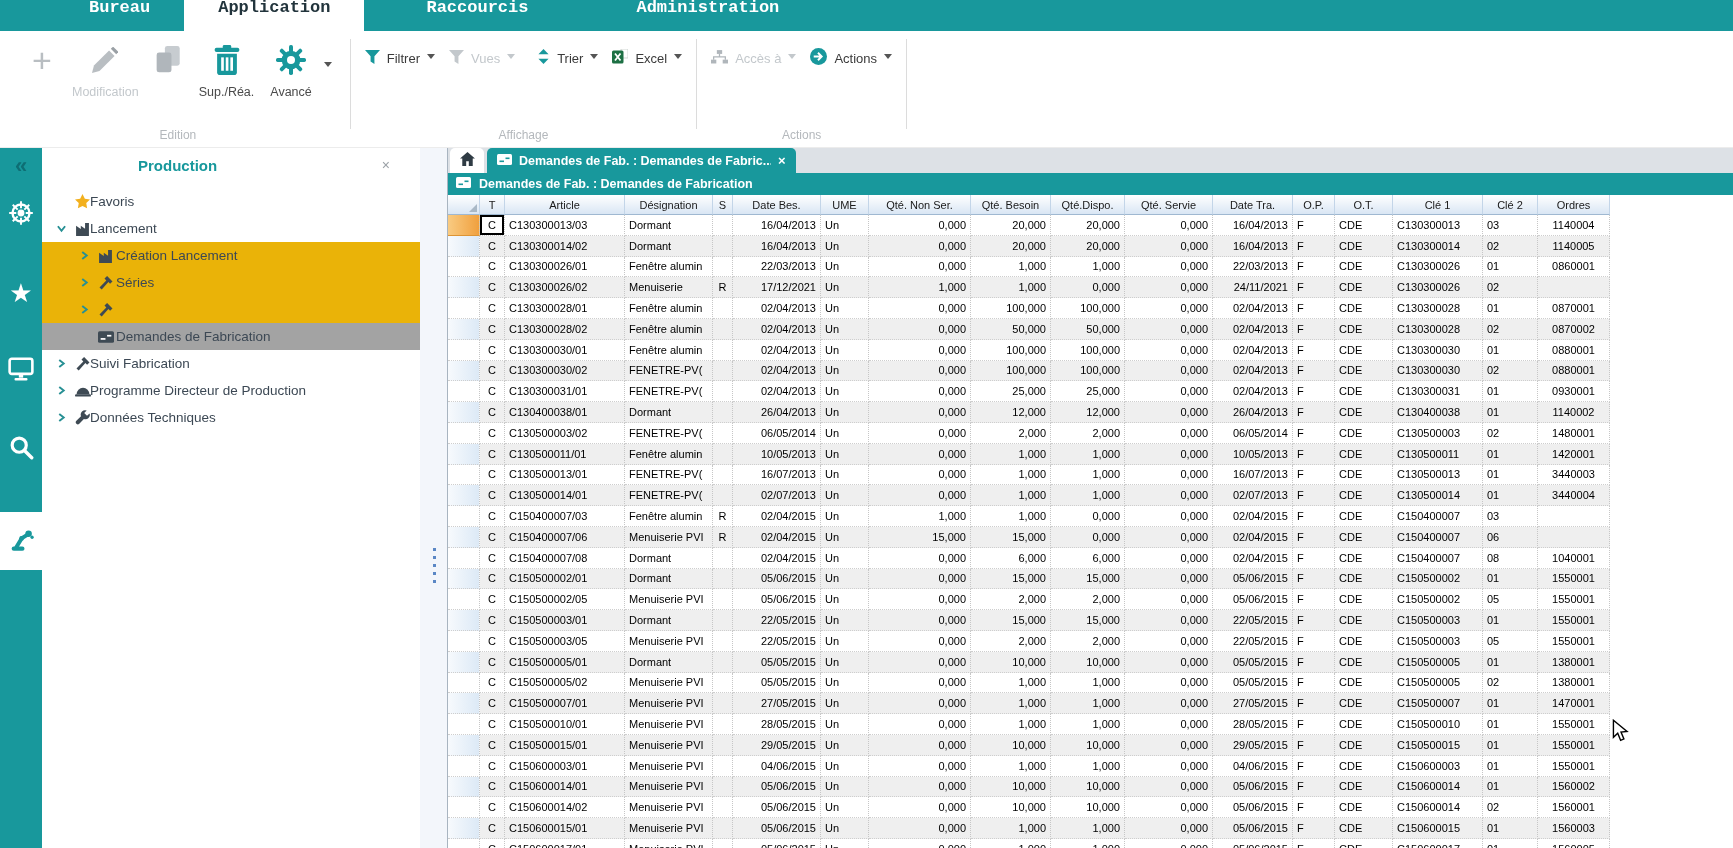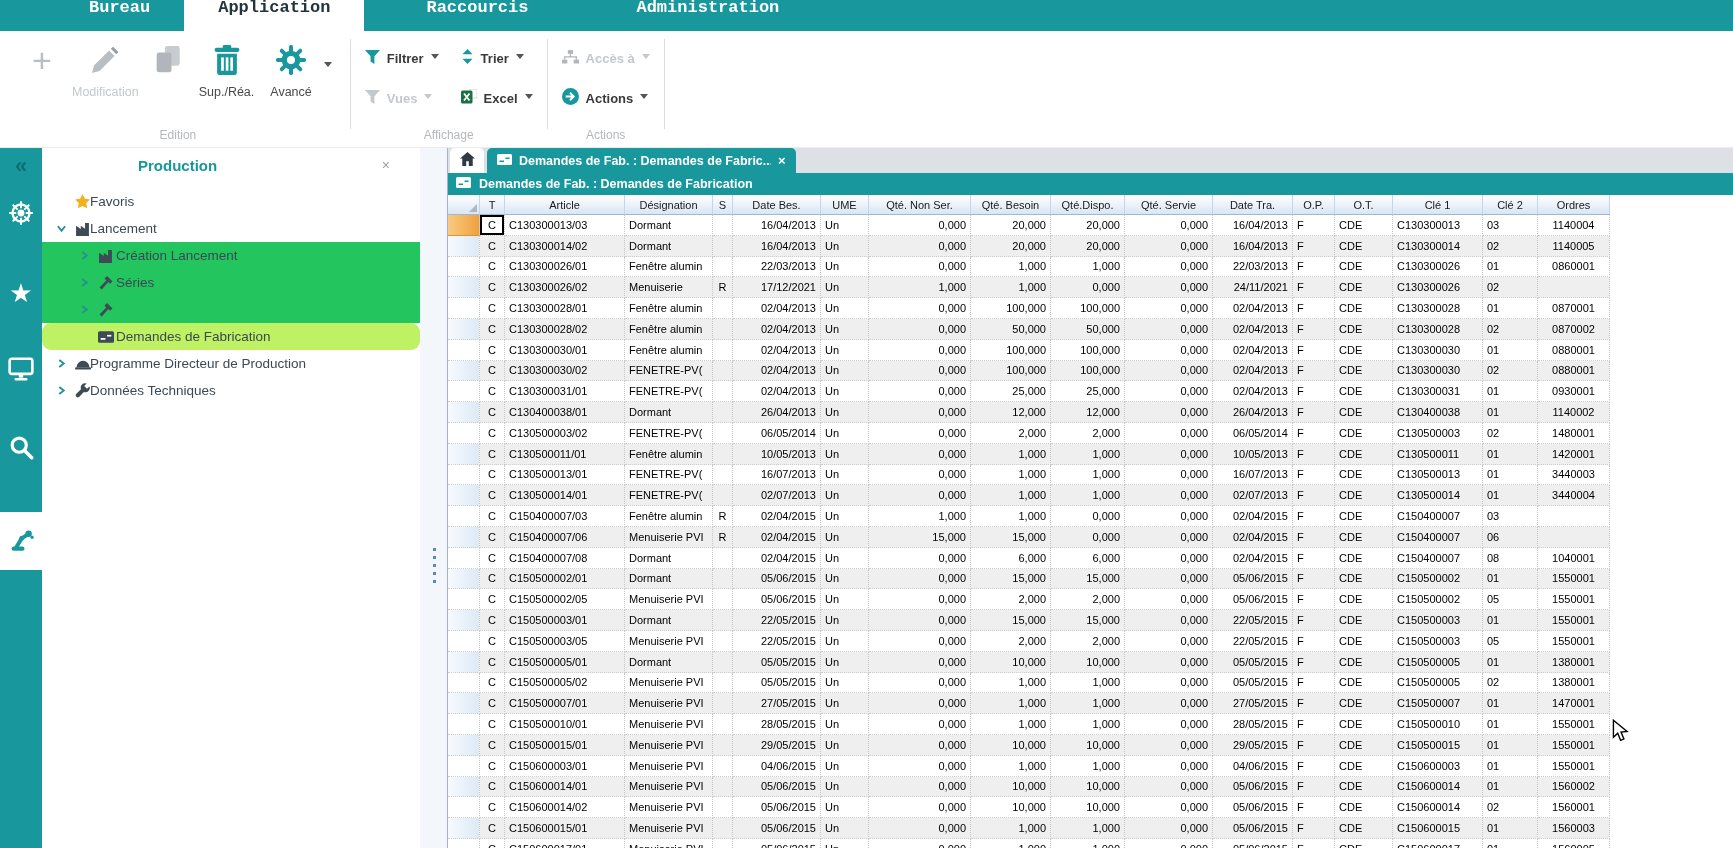--- a/index.html
+++ b/index.html
@@ -23,41 +23,41 @@
   .bigbtn { display:flex; flex-direction:column; align-items:center; gap:4px; min-width:56px; padding:2px 8px; }
   .bigbtn.narrow { min-width:44px; }
   .bicon { height:42px; display:flex; align-items:center; justify-content:center; }
   .blabel { font-size:12.5px; color:#4a4a4a; white-space:nowrap; }
   .disabled .blabel { color:#c3c8cc; }
   .plus-icon { font-size:34px; color:#b9bec2; font-weight:400; line-height:34px; }
   .side-arrow { margin-top:16px; padding:4px; }
   .darr { display:inline-block; width:0; height:0; border:4px solid transparent; border-top:5px solid #555; }
   .darr.dis { border-top-color:#c3c8cc; }
   .smallcols { display:flex; gap:22px; margin-top:8px; }
-  .smallcol { display:flex; flex-direction:column; gap:14px;font-weight:bold; }
+  .smallcol { display:flex; flex-direction:row; gap:14px; }
   .smallbtn { display:flex; align-items:center; gap:7px; height:26px; font-size:13px; color:#3a3a3a; white-space:nowrap; }
   .smallbtn.disabled { color:#c3c8cc; }
   .vsep { width:1px; background:#dcdcdc; margin:8px 4px 18px; }
 
   
   .rail { position:absolute; left:0; top:148px; width:42px; height:700px; background:#18989c; }
   .rail-item { position:absolute; left:0; width:42px; height:56px; display:flex; align-items:center; justify-content:center; }
   .rail-item.active { background:#fff; }
   .collapse-glyph { color:#0e6e74; font-size:22px; font-weight:bold; }
   .rail-star { color:#fff; font-size:26px; line-height:26px; }
 
   
   .sidebar { position:absolute; left:42px; top:148px; width:378px; height:700px; background:#fff; }
   .sb-head { position:relative; height:40px;margin-left:48px; }
   .sb-title { position:absolute; left:48px; top:9px; font-size:15px; font-weight:bold; color:#17989c; }
   .sb-close { position:absolute; right:30px; top:9px; font-size:14px; color:#9aa0a6; cursor:default; }
   .tree { position:absolute; left:0; top:40px; right:0; }
   .tree-item { position:relative; height:27px; display:flex; align-items:center; font-size:13.5px; color:#3c4854; }
-  .tree-item.in-group { background:#22c55e;text-decoration:underline; }
-  .tree-item.selected { background:#bef264;border-radius:9px; }
+  .tree-item.in-group { background:#eab308;text-decoration:underline; }
+  .tree-item.selected { background:#a3a3a3; }
   .tree-chev { position:absolute; width:10px; height:10px; color:#279094; display:flex; align-items:center; }
   .tree-chev.down svg { transform:rotate(90deg); }
   .tree-icon { position:absolute; width:16px; height:16px; color:#3e4a54; display:flex; align-items:center; }
   .tree-icon.fav { color:#f2b01e; }
   .tree-label { position:absolute; white-space:nowrap; }
 
   
   .splitter { position:absolute; left:420px; top:148px; width:28px; height:700px; background:#f3f6fb; border-right:1px solid #a8b4c0; }
   .grip { position:absolute; left:13px; top:400px; }
   .grip i { display:block; width:3px; height:3px; background:#5b87c5; margin-bottom:5px; }
@@ -346,20 +346,33 @@
         </div>
         <div class="tree-item selected">
           <span class="tree-icon" style="left: 56px;">
             <svg width="16" height="14" viewBox="0 0 15 13">
               <rect x="0" y="1" width="15" height="11" rx="1.5" fill="currentColor"></rect>
               <rect x="2.5" y="7.5" width="4.5" height="1.6" fill="#fff"></rect>
               <rect x="8.5" y="4.5" width="4" height="1.6" fill="#fff"></rect>
             </svg>
           </span>
           <span class="tree-label" style="left: 74px;">Demandes de Fabrication</span>
+        </div>
+        <div class="tree-item">
+          <span class="tree-chev" style="left: 15px;">
+            <svg width="9" height="9" viewBox="0 0 8 8">
+              <path d="M2 0.8l4 3.2-4 3.2" fill="none" stroke="currentColor" stroke-width="1.7"></path>
+            </svg>
+          </span>
+          <span class="tree-icon" style="left: 33px;">
+            <svg width="15" height="14" viewBox="0 0 14 14">
+              <path d="M8.6 0L14 5.4 11.6 7.8 9.9 6.1 3.2 13.6 1 11.6l6.8-7L6 2.6z" fill="currentColor"></path>
+            </svg>
+          </span>
+          <span class="tree-label" style="left: 48px;">Suivi Fabrication</span>
         </div>
         <div class="tree-item">
           <span class="tree-chev" style="left: 15px;">
             <svg width="9" height="9" viewBox="0 0 8 8">
               <path d="M2 0.8l4 3.2-4 3.2" fill="none" stroke="currentColor" stroke-width="1.7"></path>
             </svg>
           </span>
           <span class="tree-icon" style="left: 33px;">
             <svg width="16" height="13" viewBox="0 0 15 12">
               <path d="M1.5 9.5a6 6 0 0 1 12 0z" fill="currentColor"></path>

